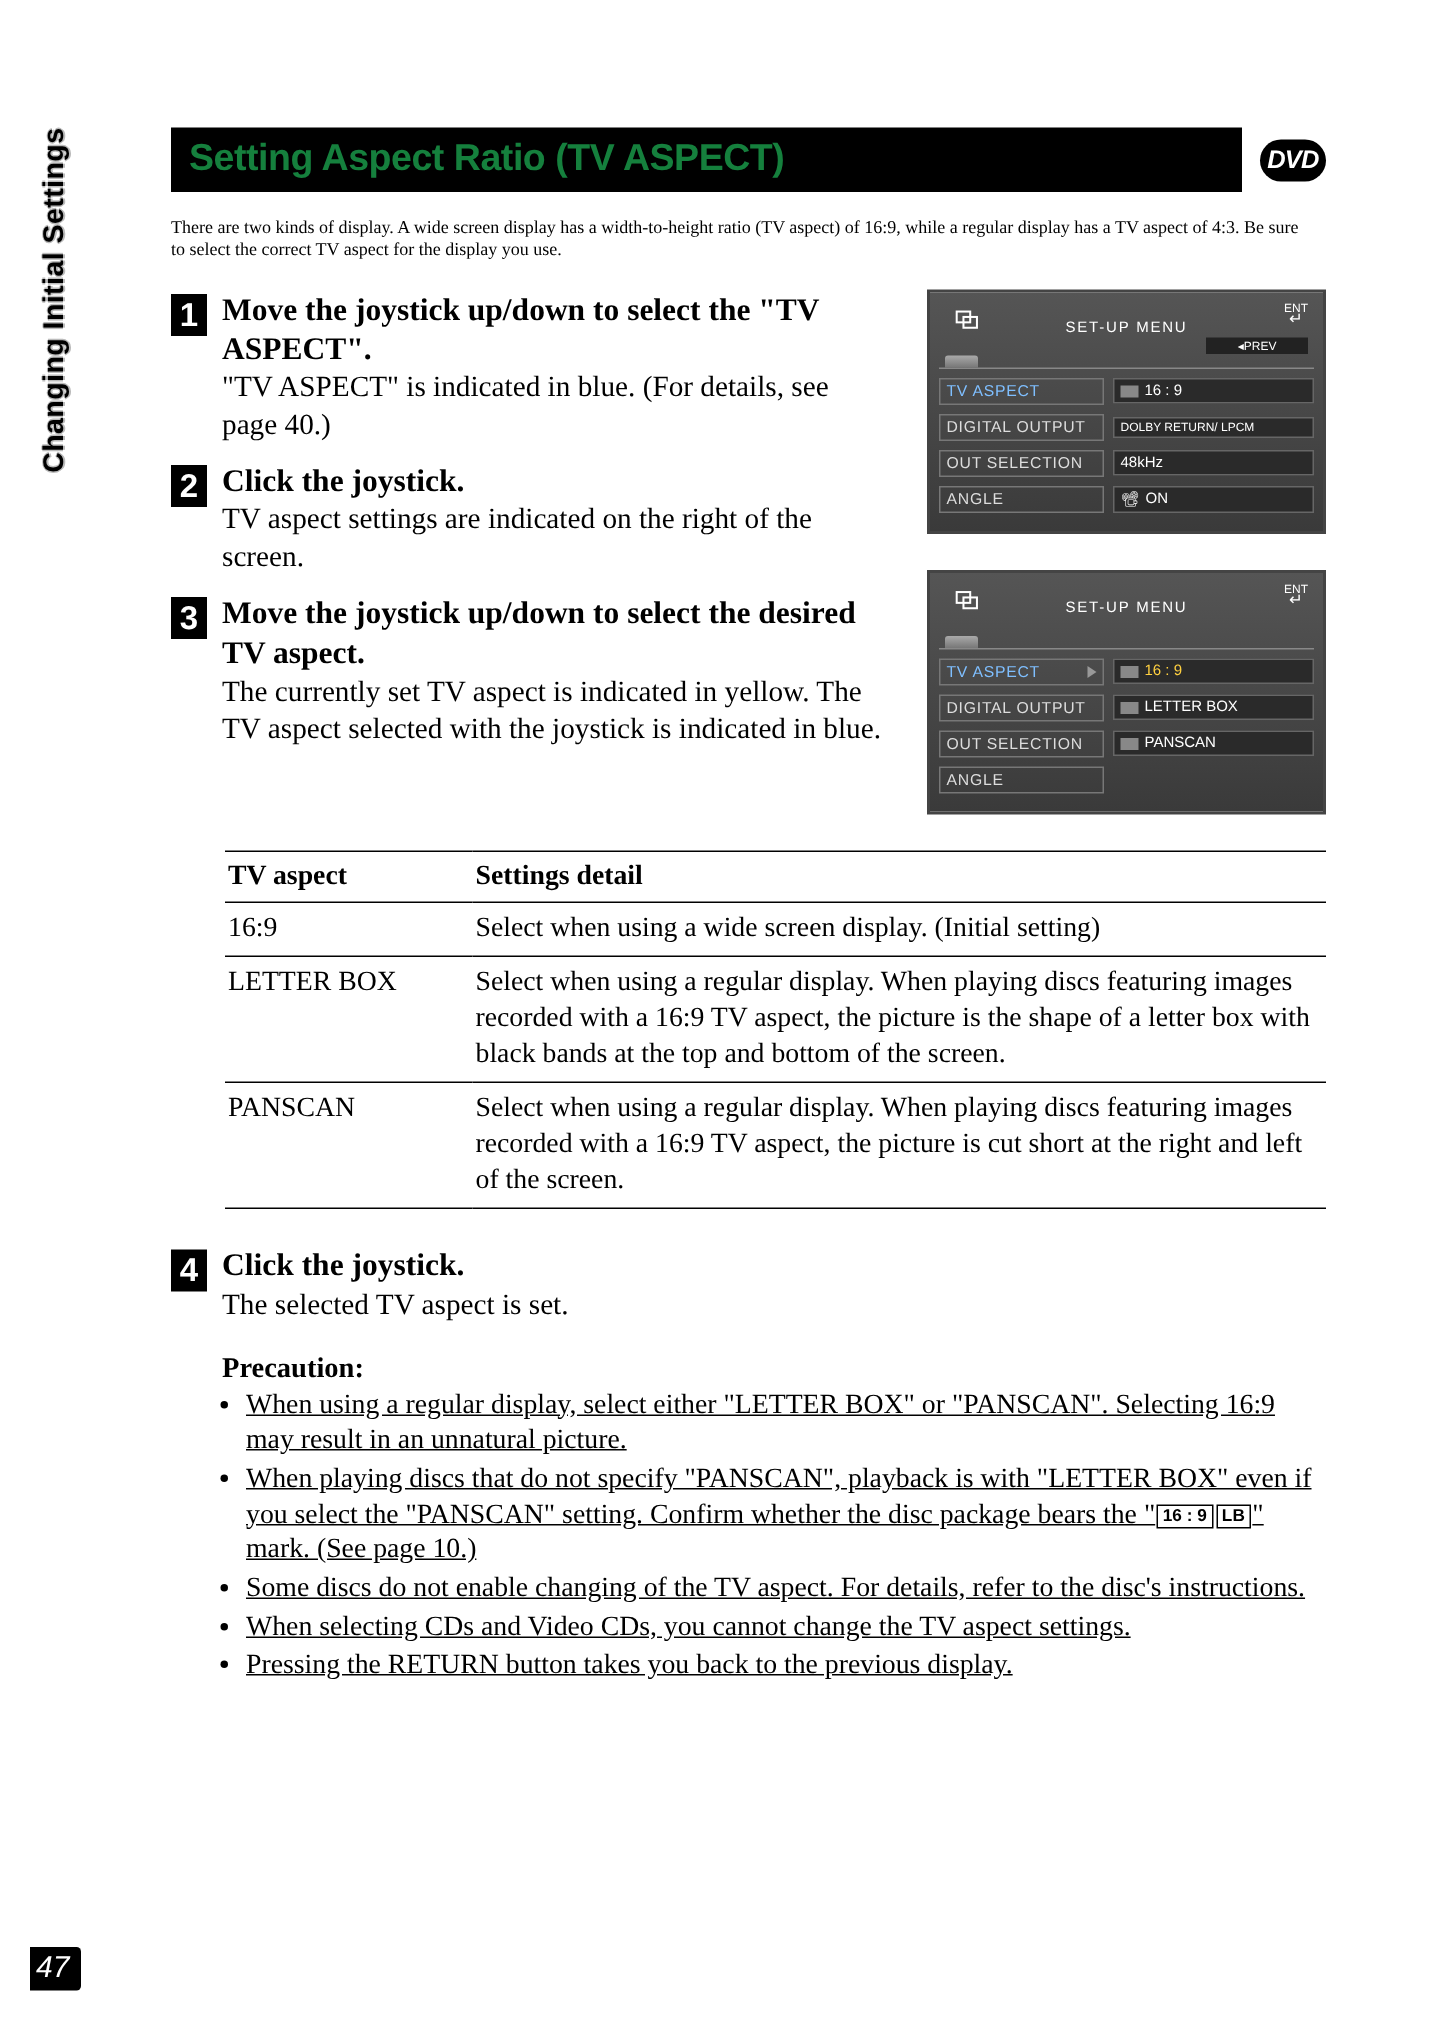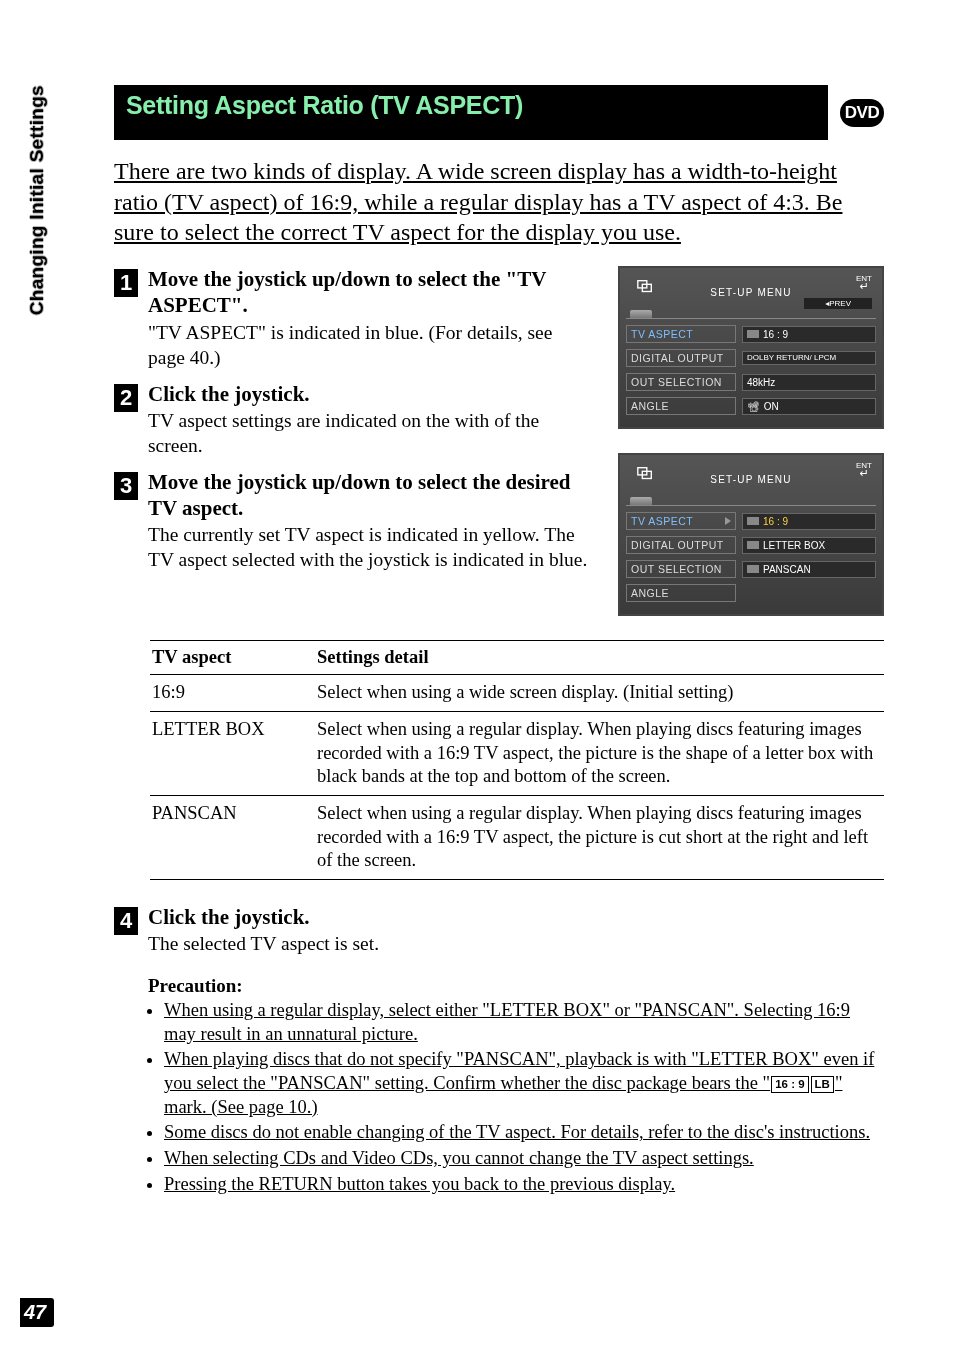--- a/index.html
+++ b/index.html
@@ -34,46 +34,46 @@
   }
   .title-row {
     display: flex;
     align-items: center;
     gap: 12px;
     margin-bottom: 16px;
   }
   .title-bar {
     flex: 1;
     background: #000;
-    color: #86efac;
+    color: #15803d;
     font-family: Arial, Helvetica, sans-serif;
     font-weight: 700;
     font-size: 25px;
-    padding: 6px 12px 20px 12px;
+    padding: 6px 12px 8px 12px;
     letter-spacing: -0.3px;
   }
   .dvd-badge {
     width: 44px;
     height: 28px;
     background: #000;
     color: #fff;
     border-radius: 14px / 14px;
     display: flex;
     align-items: center;
     justify-content: center;
     font-family: Arial, Helvetica, sans-serif;
     font-weight: 900;
+    font-style: italic;
     font-size: 17px;
     letter-spacing: -0.5px;
   }
   p.intro {
-    font-size: 24px;
+    font-size: 12px;
     line-height: 1.28;
     margin: 0 17px 18px 0;
-    text-decoration: underline;
   }
   .row {
     display: flex;
     gap: 28px;
     margin-bottom: 14px;
   }
   .col-text { flex: 1; }
   .col-img { width: 266px; flex: 0 0 266px; }
   .step {
     display: flex;
@@ -247,21 +247,21 @@
     vertical-align: 1px;
     margin: 0 1px;
   }
   .page-num {
     position: absolute;
     left: 20px;
     bottom: 28px;
     background: #000;
     color: #fff;
     font-family: Arial, Helvetica, sans-serif;
-    font-weight: 700;
+    font-weight: 400;
     font-style: italic;
     font-size: 20px;
     padding: 3px 8px 3px 4px;
     border-radius: 0 3px 3px 0;
   }
 </style>
 </head>
 <body>
 
 <div class="page">
@@ -282,21 +282,21 @@
           <div class="step-num">1</div>
           <div class="step-body">
             <p class="step-title">Move the joystick up/down to select the "TV ASPECT".</p>
             <p class="step-desc">"TV ASPECT" is indicated in blue. (For details, see page 40.)</p>
           </div>
         </div>
         <div class="step">
           <div class="step-num">2</div>
           <div class="step-body">
             <p class="step-title">Click the joystick.</p>
-            <p class="step-desc">TV aspect settings are indicated on the with of the screen.</p>
+            <p class="step-desc">TV aspect settings are indicated on the right of the screen.</p>
           </div>
         </div>
         <div class="step">
           <div class="step-num">3</div>
           <div class="step-body">
             <p class="step-title">Move the joystick up/down to select the desired TV aspect.</p>
             <p class="step-desc">The currently set TV aspect is indicated in yellow. The TV aspect selected with the joystick is indicated in blue.</p>
           </div>
         </div>
       </div>

